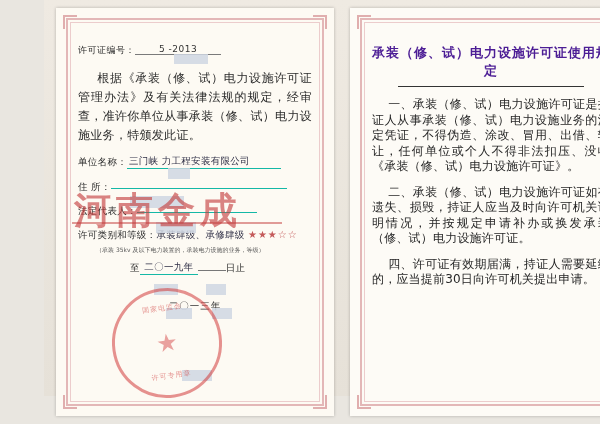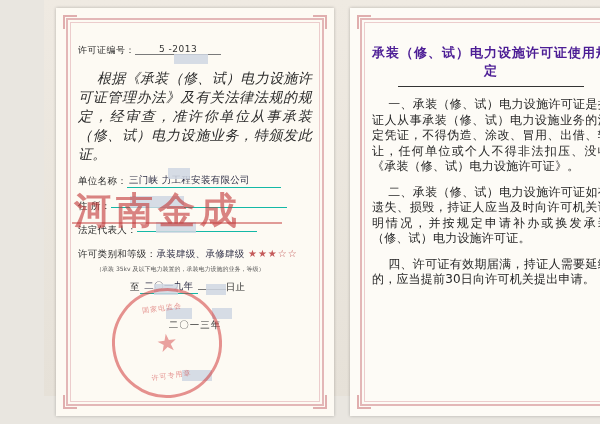--- a/index.html
+++ b/index.html
@@ -68,26 +68,25 @@
     display: inline-block;
     min-width: 86px;
     border-bottom: 1px solid #7a7a7a;
     text-align: center;
     color: #333;
     font-size: 9px;
     position: relative;
     top: -1px;
   }
   .para {
-    font-size: 14px;
+    font-size: 12px;
     line-height: 19px;
     margin-top: 12px;
     text-align: justify;
     letter-spacing: .3px;
-    font-style: italic;
   }
   .para .ind { display:inline-block; width: 19px; }
 
   .field {
     font-size: 9.5px;
     margin-top: 11px;
     letter-spacing: .3px;
     white-space: nowrap;
   }
   .field .line {

